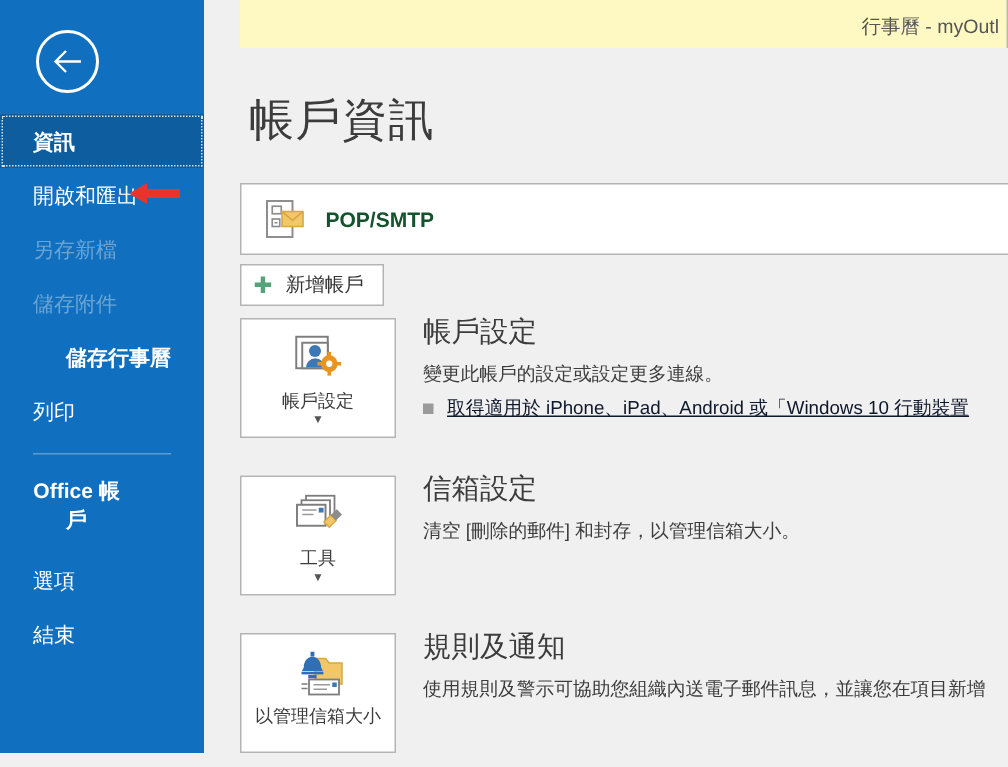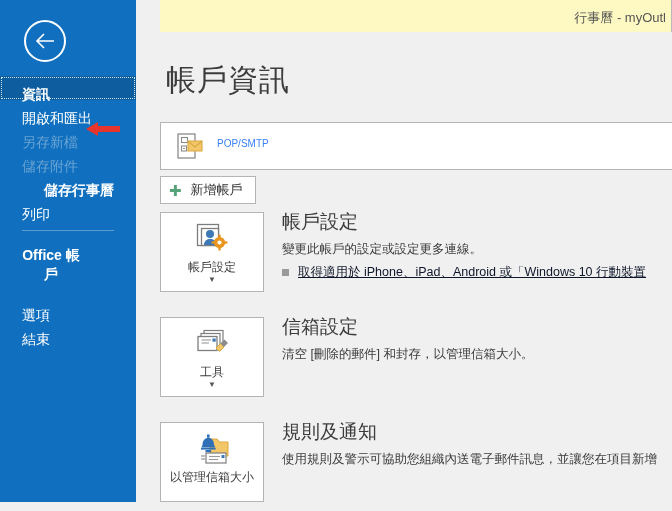--- a/index.html
+++ b/index.html
@@ -33,21 +33,21 @@
   .backbtn{
     position:absolute;left:24px;top:20px;width:42px;height:42px;
     border:2px solid #ffffff;border-radius:50%;
     box-sizing:border-box;cursor:pointer;
   }
   .backbtn svg{position:absolute;left:8px;top:8px;}
 
   .navlist{position:absolute;left:0;top:76px;width:136px;}
   .navitem{
     position:relative;
-    height:24px;line-height:36px;
+    height:36px;line-height:36px;
     padding-left:22px;
     color:#ffffff;
     font-size:14px;
     white-space:nowrap;
     cursor:pointer;
     box-sizing:border-box;
   }
   .navitem.selected{
     background:#0d5d9f;
     outline:1px dotted #cfe3f5;
@@ -82,21 +82,21 @@
     font-size:30px;color:#3c3c3c;font-weight:normal;letter-spacing:1px;
   }
 
   
   .acctbox{
     position:absolute;left:24px;top:90px;width:540px;height:48px;
     background:#ffffff;border:1px solid #b4b4b4;box-sizing:border-box;
   }
   .acctbox .aicon{position:absolute;left:14px;top:9px;}
   .acctbox .alabel{
-    position:absolute;left:56px;top:15px;font-size:10px;color:#3b82f6;
+    position:absolute;left:56px;top:15px;font-size:14px;color:#14532d;font-weight:bold;
   }
 
   
   .addbtn{
     position:absolute;left:24px;top:144px;
     height:28px;padding:0 12px 0 8px;
     background:#ffffff;border:1px solid #b4b4b4;
     display:flex;align-items:center;gap:9px;
     font-size:13px;color:#333;cursor:pointer;box-sizing:border-box;
   }

